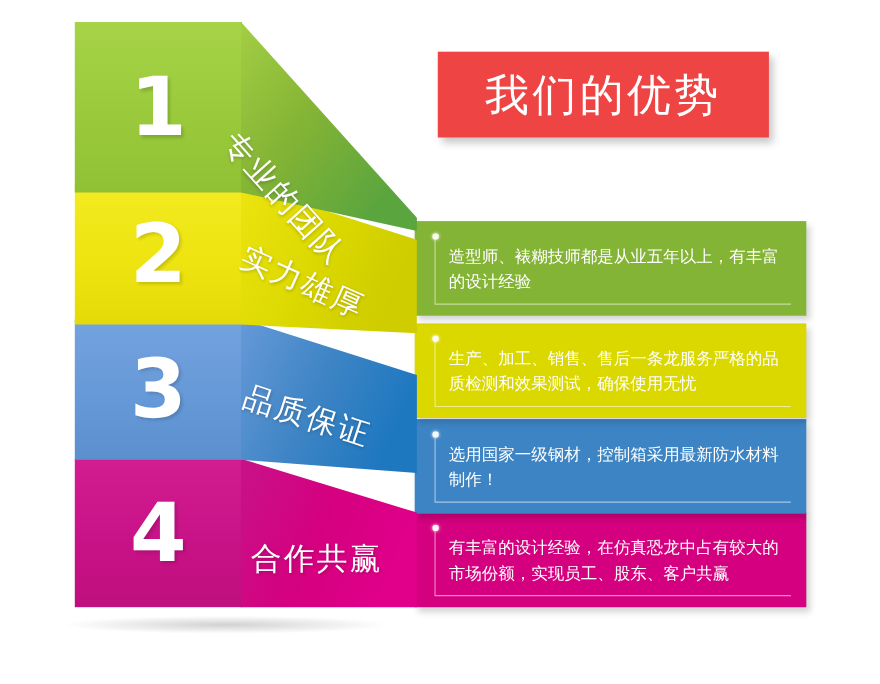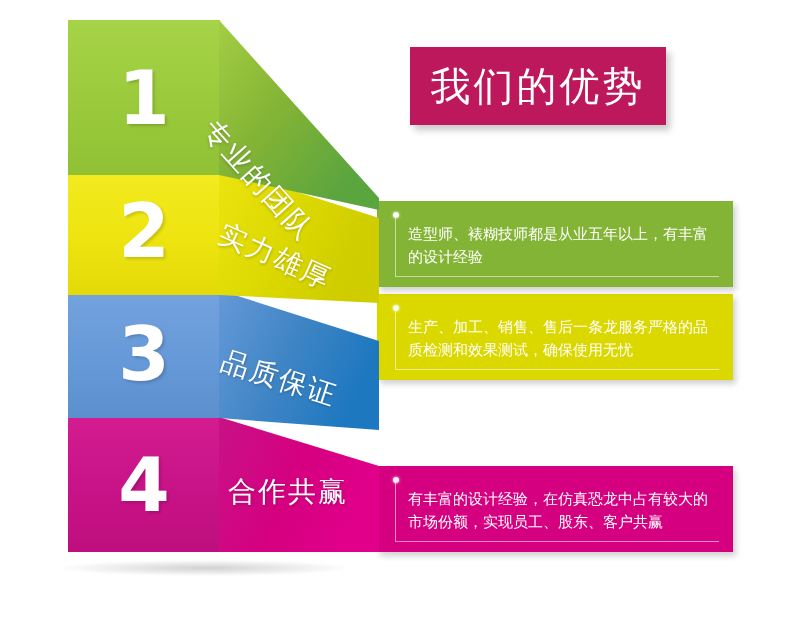--- a/index.html
+++ b/index.html
@@ -15,25 +15,25 @@
   }
   #infographic {
     position: relative;
     width: 800px;
     height: 622px;
   }
 
   
   .header-banner {
     position: absolute;
-    left: 410px;
+    left: 398px;
     top: 47px;
-    width: 256px;
+    width: 301px;
     height: 78px;
-    background: #be185d;
+    background: #ef4444;
     box-shadow: 4px 5px 7px rgba(0,0,0,0.22);
     display: flex;
     align-items: center;
     justify-content: center;
   }
   .header-title {
     color: #ffffff;
     font-size: 40px;
     letter-spacing: 3px;
     font-weight: 400;
@@ -170,21 +170,21 @@
         <defs>
           <linearGradient id="g4" x1="0" y1="0" x2="1" y2="0.35">
             <stop offset="0%" stop-color="#C81287"></stop>
             <stop offset="55%" stop-color="#D5007F"></stop>
             <stop offset="100%" stop-color="#E0008A"></stop>
           </linearGradient>
         </defs>
         <polygon points="0,0 160,49 160,135 0,135" fill="url(#g4)"></polygon>
       </svg>
     </div>
-    <div class="wedge-label" style="left:228px; top:56px; transform:rotate(0deg);font-family:Liberation Mono, monospace;">合作共赢</div>
+    <div class="wedge-label" style="left:228px; top:72px; transform:rotate(0deg);font-family:Liberation Mono, monospace;">合作共赢</div>
   </div>
 
   <div class="row row-3">
     <div class="num-block" style="background:linear-gradient(180deg,#74A3DE 0%,#6699D8 55%,#5C8FCE 100%);">
       <span class="num-text">3</span>
     </div>
     <div class="wedge">
       <svg width="160" height="200" viewBox="0 0 160 200" xmlns="http://www.w3.org/2000/svg">
         <defs>
           <linearGradient id="g3" x1="0" y1="0" x2="1" y2="0.4">
@@ -237,20 +237,26 @@
     <div class="wedge-label" style="left:222px; top:92px; transform:rotate(48deg); transform-origin:left top;">专业的团队</div>
   </div>
 
   <div class="panel p4">
     <div class="panel-inner">
       <span class="panel-dot"></span>
       <div class="panel-text">有丰富的设计经验，在仿真恐龙中占有较大的市场份额，实现员工、股东、客户共赢</div>
     </div>
   </div>
 
+  <div class="panel p3">
+    <div class="panel-inner">
+      <span class="panel-dot"></span>
+      <div class="panel-text">选用国家一级钢材，控制箱采用最新防水材料制作！</div>
+    </div>
+  </div>
 
   <div class="panel p1">
     <div class="panel-inner">
       <span class="panel-dot"></span>
       <div class="panel-text">造型师、裱糊技师都是从业五年以上，有丰富的设计经验</div>
     </div>
   </div>
 
   <div class="panel p2">
     <div class="panel-inner">

